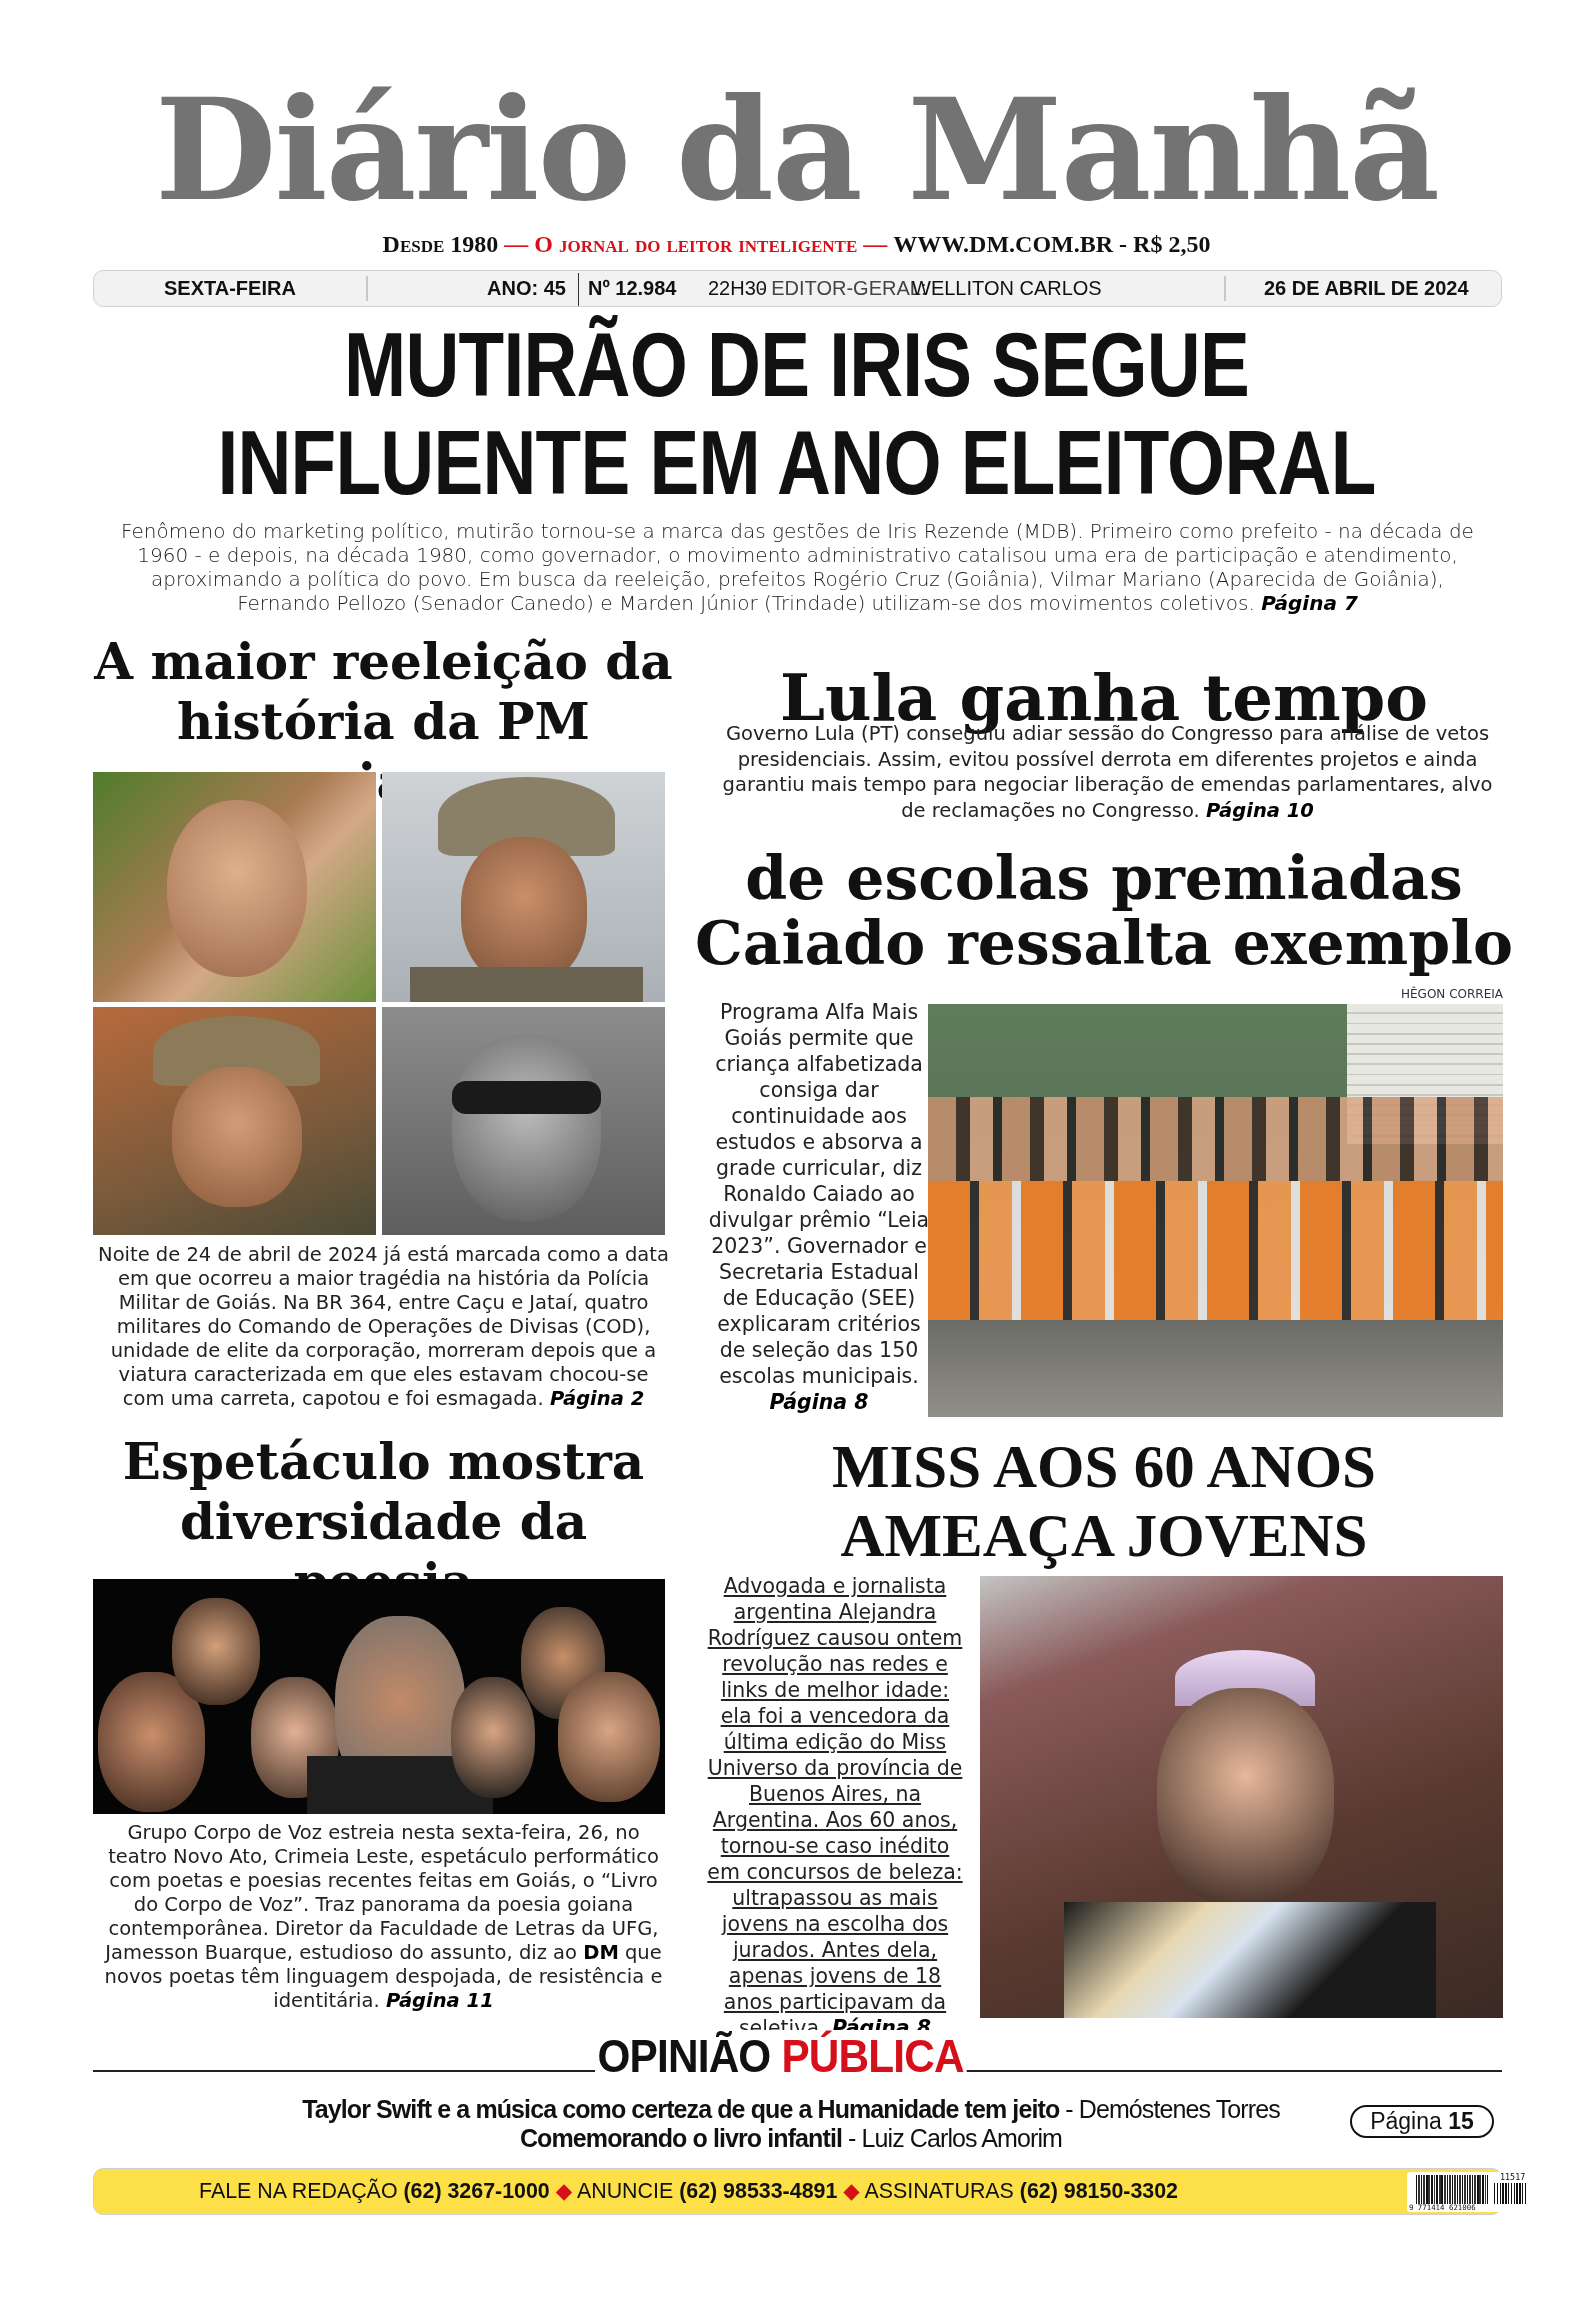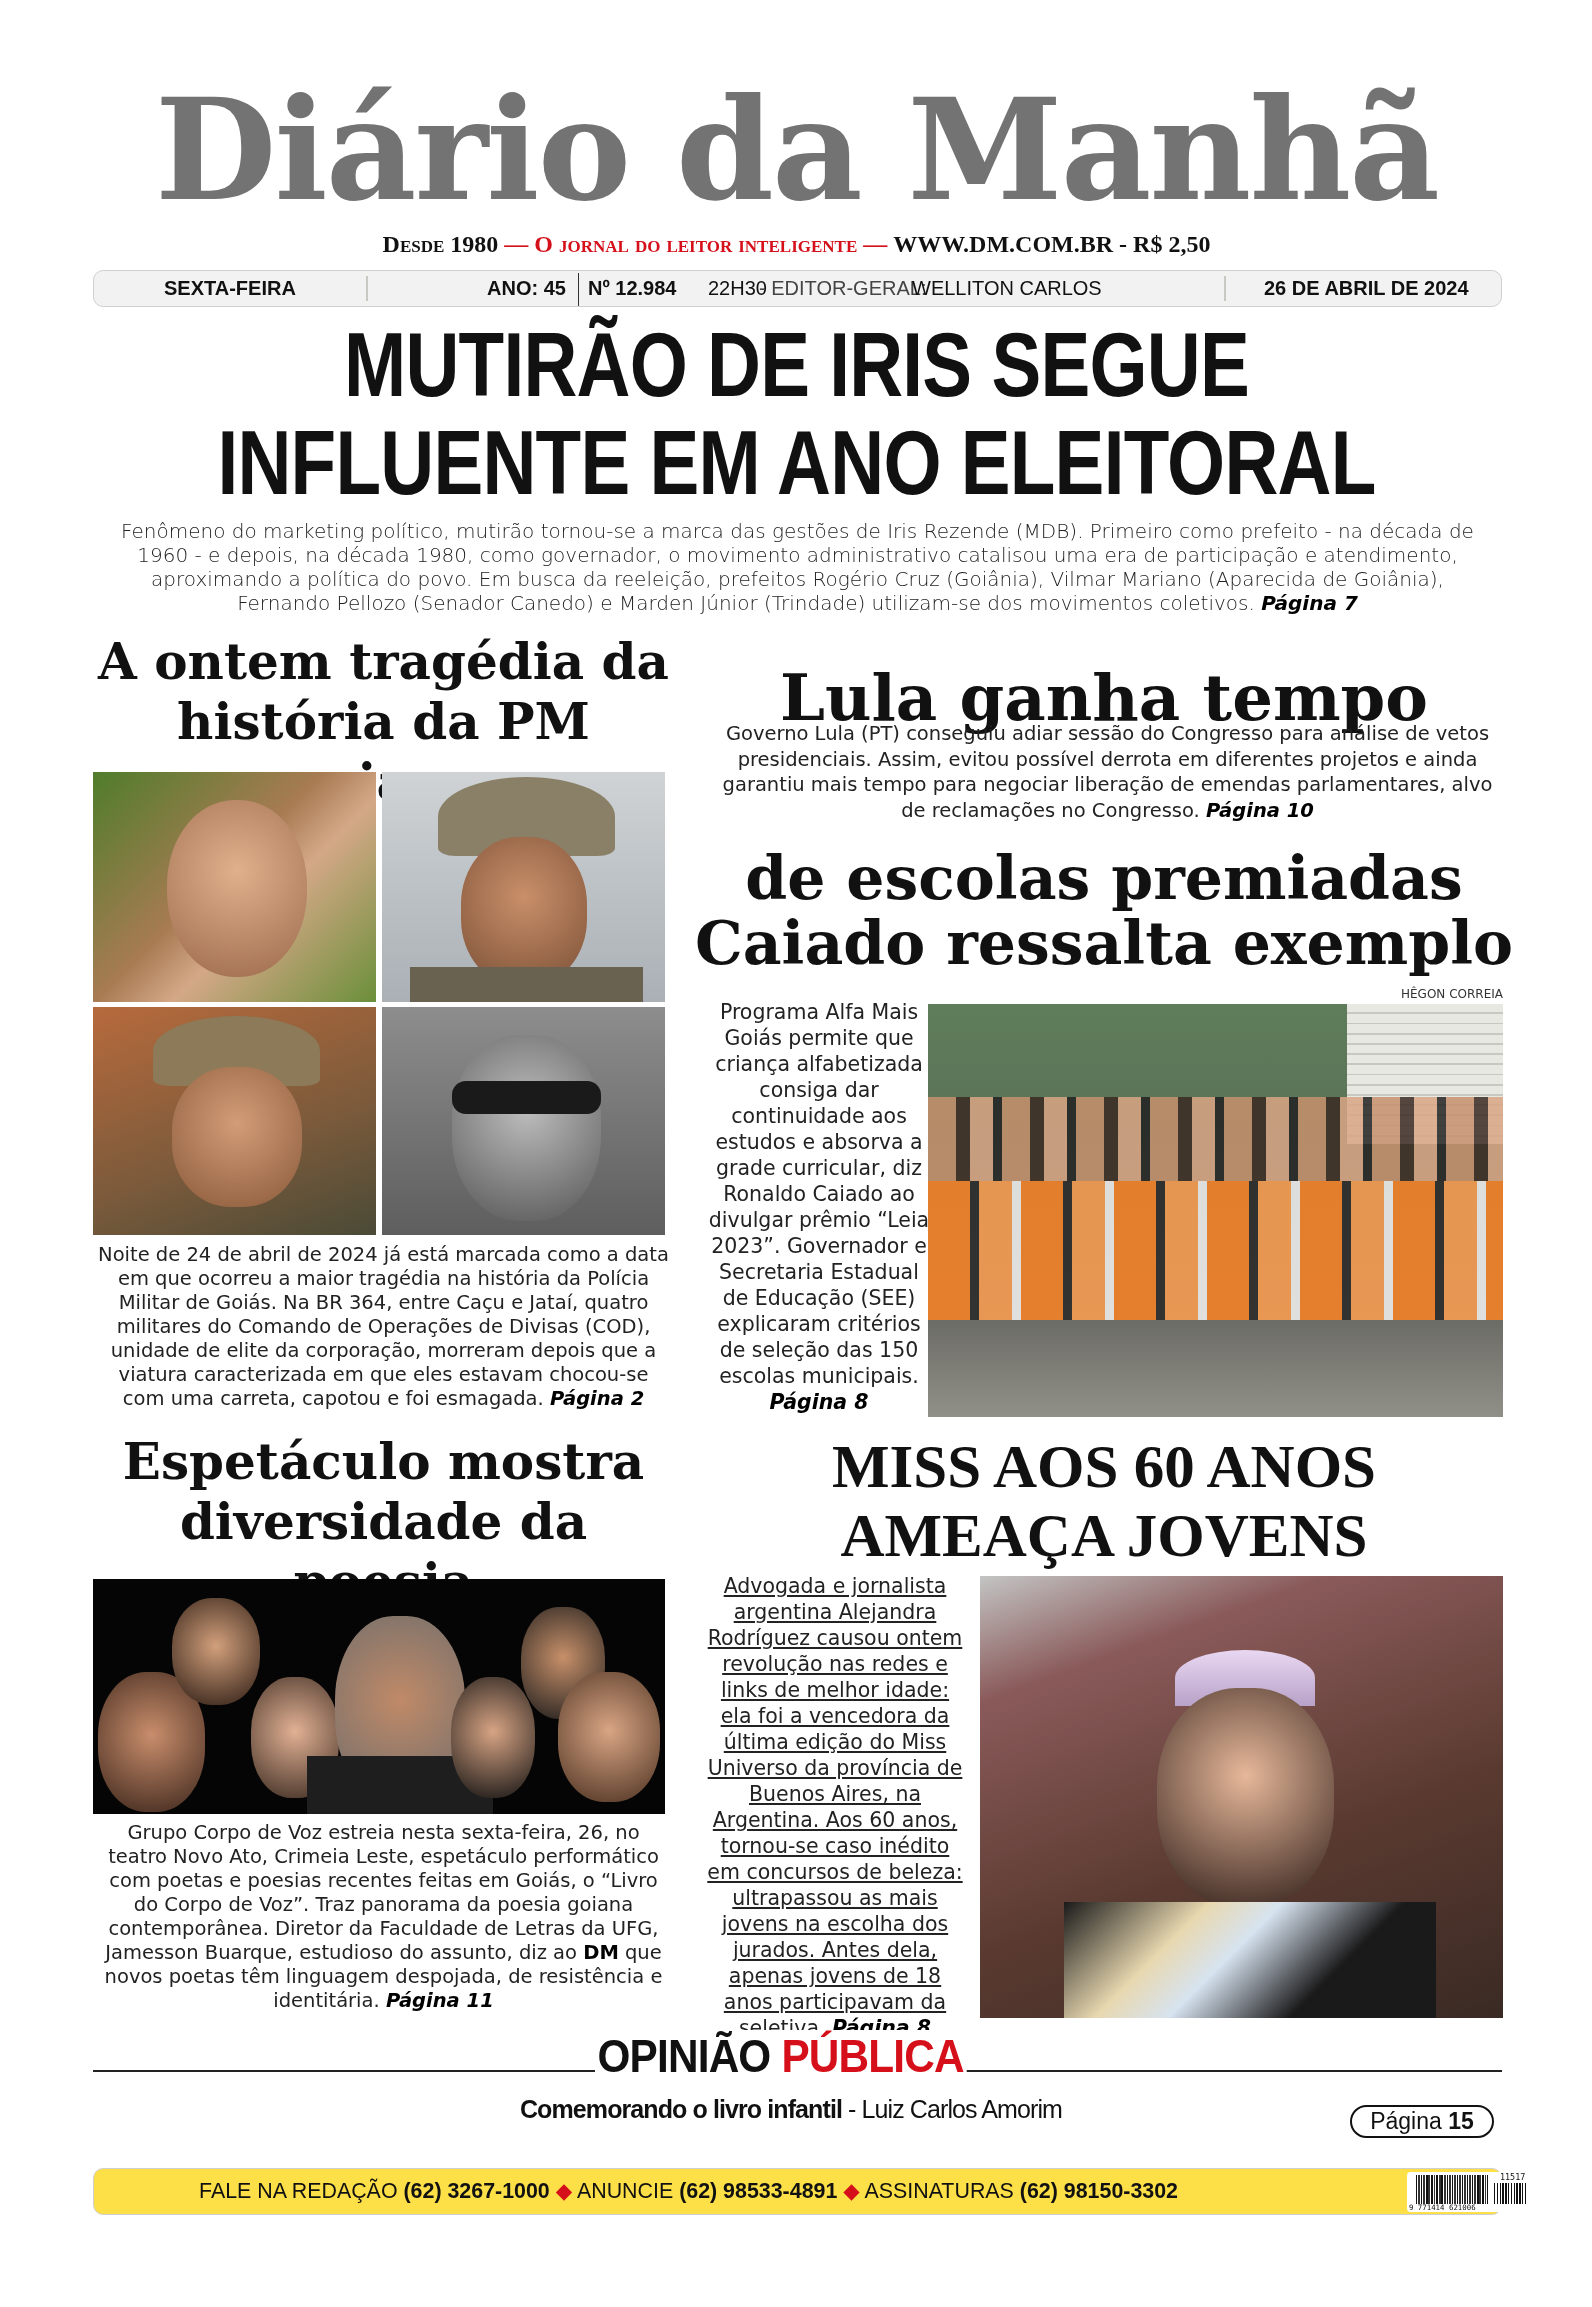--- a/index.html
+++ b/index.html
@@ -69,21 +69,21 @@
 <div class="abs headline">
   <div>MUTIRÃO DE IRIS SEGUE</div>
   <div>INFLUENTE EM ANO ELEITORAL</div>
 </div>
 <div class="abs lede">
   <span>Fenômeno do marketing político, mutirão tornou-se a marca das gestões de Iris Rezende (MDB). Primeiro como prefeito - na década de 1960 - e depois, na década 1980, como governador, o movimento administrativo catalisou uma era de participação e atendimento, aproximando a política do povo. Em busca da reeleição, prefeitos Rogério Cruz (Goiânia), Vilmar Mariano (Aparecida de Goiânia), Fernando Pellozo (Senador Canedo) e Marden Júnior (Trindade) utilizam-se dos movimentos coletivos.</span>
   <span class="pg">Página 7</span>
 </div>
 
 <div class="abs stitle" style="left:93px;width:581px;top:632px;font-size:50px;line-height:60px;">
-  <div>A ontem tragédia da</div>
+  <div>A maior reeleição da</div>
   <div>história da PM goiana</div>
 </div>
 
 <div class="photo" style="left:93px;top:772px;width:283px;height:230px;background:linear-gradient(135deg,#4f7d2b 0%,#a87b53 45%,#d4a887 60%,#6b8f3a 100%);">
   <div style="position:absolute;left:74px;top:28px;width:140px;height:177px;border-radius:48%;background:radial-gradient(circle at 50% 40%,#e0b08c,#9c6a4c);"></div>
 </div>
 <div class="photo" style="left:382px;top:772px;width:283px;height:230px;background:linear-gradient(180deg,#cfd3d6 0%,#aab0b5 100%);">
   <div style="position:absolute;left:56px;top:4.7px;width:177px;height:79px;border-radius:50% 50% 10% 10%;background:#8a8068;"></div>
   <div style="position:absolute;left:79px;top:65px;width:126px;height:149px;border-radius:45%;background:radial-gradient(circle at 50% 40%,#c98f6a,#7a4f35);"></div>
   <div style="position:absolute;left:28px;top:195px;width:233px;height:56px;background:#6a6250;"></div>
@@ -156,20 +156,21 @@
   <div style="position:absolute;left:177px;top:112px;width:177px;height:219px;border-radius:45%;background:radial-gradient(circle at 50% 40%,#e7b89a,#2a1a16);"></div>
   <div style="position:absolute;left:84px;top:326px;width:372px;height:116px;background:linear-gradient(135deg,#1a1a1a 0%,#e8d8b0 30%,#d7e3f0 45%,#1a1a1a 70%);"></div>
 </div>
 
 <div class="abs op-line"></div>
 <div class="abs op-title">
   <span>OPINIÃO</span> <span class="red">PÚBLICA</span>
 </div>
 
 <div class="abs" style="left:233px;width:1116px;top:2095px;text-align:center;font-family:'Liberation Sans',sans-serif;font-size:25px;line-height:29px;letter-spacing:-0.9px;">
+  <div><span class="b">Taylor Swift e a música como certeza de que a Humanidade tem jeito</span><span> - Demóstenes Torres</span></div>
   <div><span class="b">Comemorando o livro infantil</span><span> - Luiz Carlos Amorim</span></div>
 </div>
 <div class="abs" style="left:1350px;top:2105px;width:144px;height:33px;border:2.3px solid #111;border-radius:16.7px;text-align:center;font-family:'Liberation Sans',sans-serif;font-size:23px;line-height:29px;">
   <span>Página</span> <span class="b">15</span>
 </div>
 
 <div class="abs footerbar">
   <div style="position:absolute;left:105px;top:0;height:44px;line-height:44px;white-space:nowrap;">
     <span>FALE NA REDAÇÃO </span><span class="b">(62) 3267-1000</span>
     <span style="color:#d6101a;">◆</span><span> ANUNCIE </span><span class="b">(62) 98533-4891</span>

